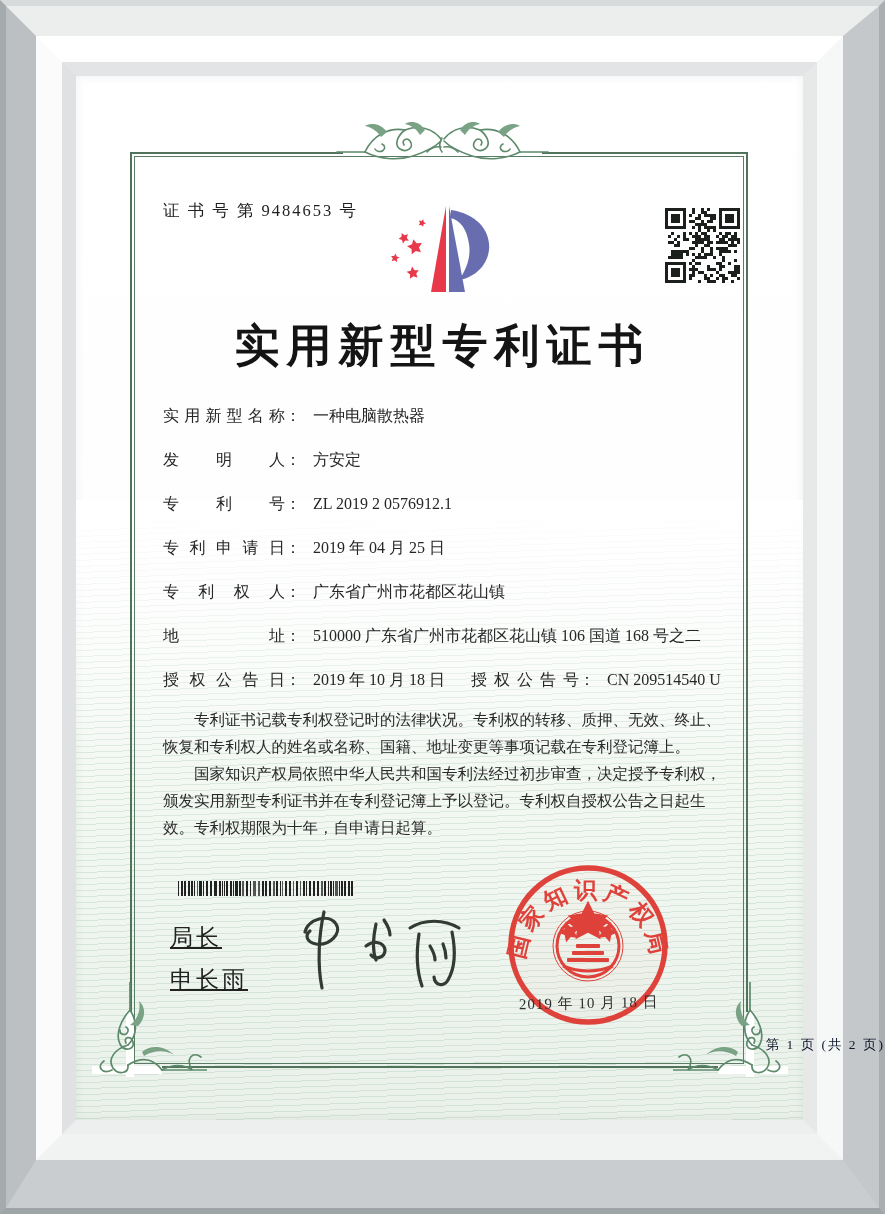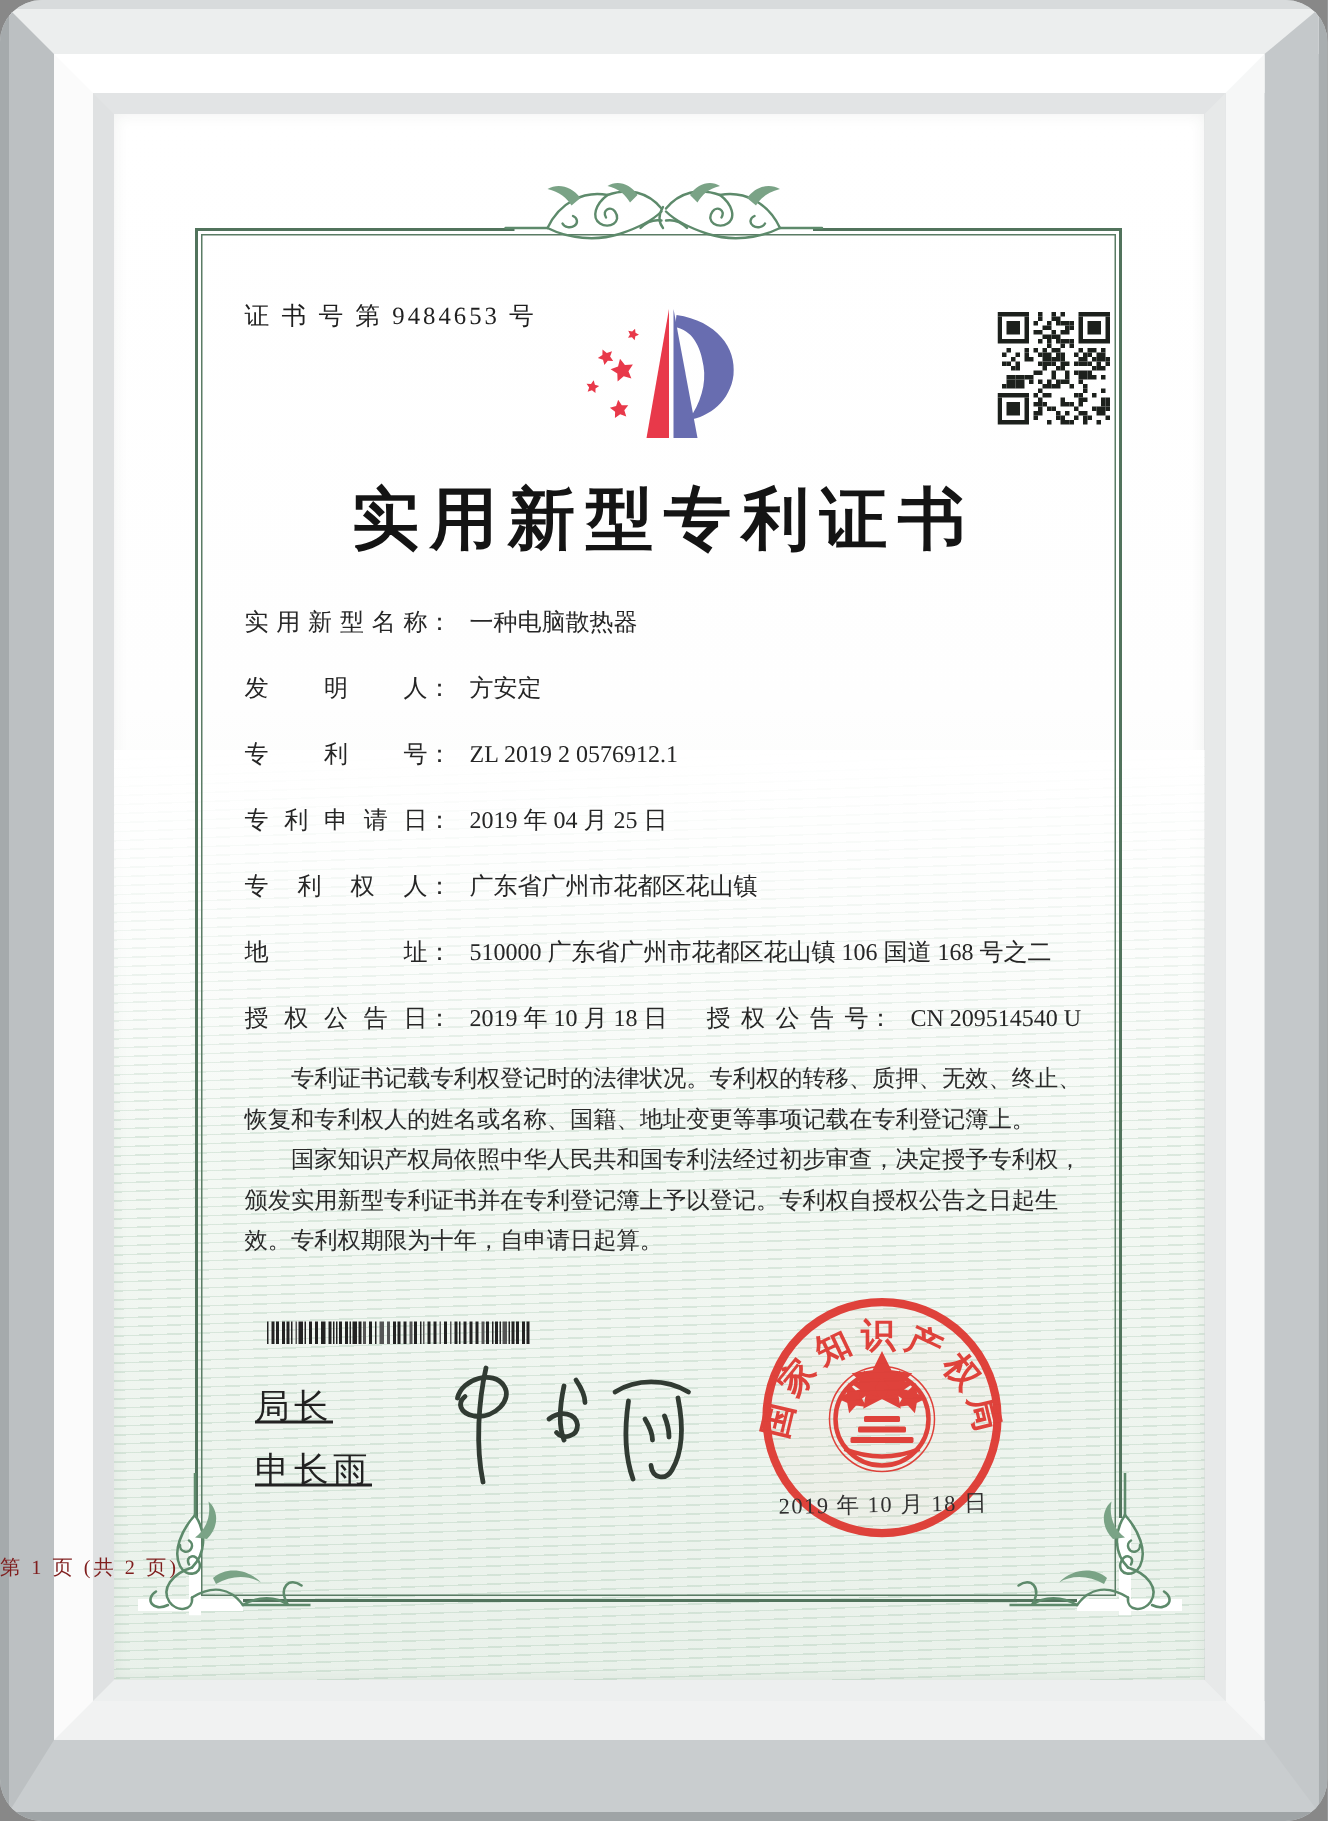--- a/index.html
+++ b/index.html
@@ -1,17 +1,17 @@
 <!DOCTYPE html>
 <html><head>
 <meta charset="utf-8">
 <style>
   html,body{margin:0;padding:0;background:#888;}
   .page{position:relative;width:885px;height:1214px;margin:0 auto;overflow:hidden;
-        font-family:"Liberation Serif","DejaVu Serif",serif;background:#cfd3d4;border-radius:28px;}
+        font-family:"Liberation Serif","DejaVu Serif",serif;background:#cfd3d4;}
   
   .frame1{position:absolute;inset:0;border:6px solid;border-color:#d8dbdc #a9aeb0 #9fa4a6 #a5aaac;box-sizing:border-box;}
   .frame2{position:absolute;inset:6px;border-style:solid;border-width:30px 36px 48px 30px;
           border-color:#eceeee #c4c8ca #c9cdcf #bcc0c2;box-sizing:border-box;}
   .frame3{position:absolute;inset:0;border-style:solid;border-width:26px;
           border-color:#ffffff #f6f7f7 #f1f2f2 #fbfbfb;box-sizing:border-box;}
   .frame4{position:absolute;inset:0;border-style:solid;border-width:14px;
           border-color:#e2e4e5 #e7e9e9 #edefef #dfe1e2;box-sizing:border-box;}
   
   .paper{position:absolute;left:76px;top:76px;right:82px;bottom:94px;
@@ -34,21 +34,21 @@
   .fields{left:163px;top:406px;width:578px;font-size:16px;}
   .frow{display:flex;align-items:flex-start;height:44px;line-height:20px;font-family:Liberation Serif, serif;}
   .flabel{display:inline-block;width:122px;text-align:justify;text-align-last:justify;white-space:nowrap;}
   .fcolon{display:inline-block;}
   .fvalue{margin-left:12px;white-space:nowrap;}
   .fvalue.fixed{width:158px;margin-left:12px;}
   .para{left:163px;top:706px;width:562px;font-size:15.5px;line-height:27px;color:#2a2a2a;z-index:3;}
   .para p{margin:0;text-indent:2em;}
   .officer{left:170px;top:926px;font-size:23px;letter-spacing:3px;color:#222;line-height:1;text-decoration:underline;}
   .officer div{margin-bottom:19px;}
-  .pagenum{left:0;right:0;top:1036px;text-align:left;font-size:13.5px;letter-spacing:2px;color:#7f1d1d;}
+  .pagenum{left:0;right:0;top:1036px;text-align:right;font-size:13.5px;letter-spacing:2px;color:#0f172a;}
   .backnote{left:0;right:0;top:1086px;text-align:center;font-size:14.5px;letter-spacing:4px;color:#3a3a3a;}
   .sealdate{left:519px;top:994px;font-size:15px;letter-spacing:1px;color:#2f2f2f;z-index:5;transform:rotate(-1deg);}
   .sealwrap{position:absolute;left:503px;top:860px;z-index:4;opacity:.93;}
   .sigwrap{position:absolute;left:272px;top:898px;z-index:5;}
   .qrwrap{position:absolute;left:665px;top:208px;z-index:3;}
   .bcwrap{position:absolute;left:176px;top:880px;z-index:3;}
   .logowrap{position:absolute;left:388px;top:192px;z-index:3;}
 </style>
 </head>
 <body>

